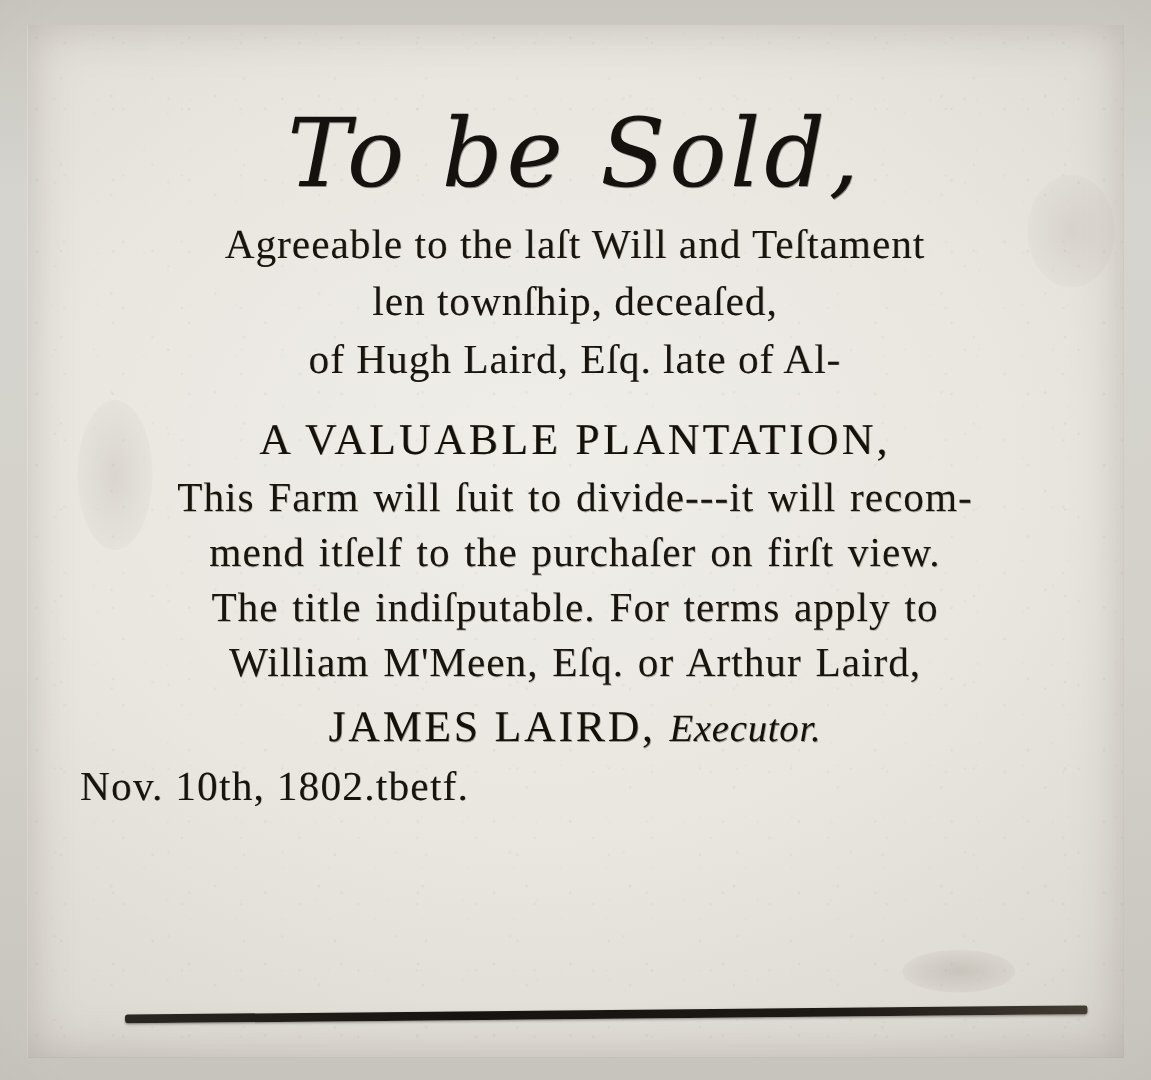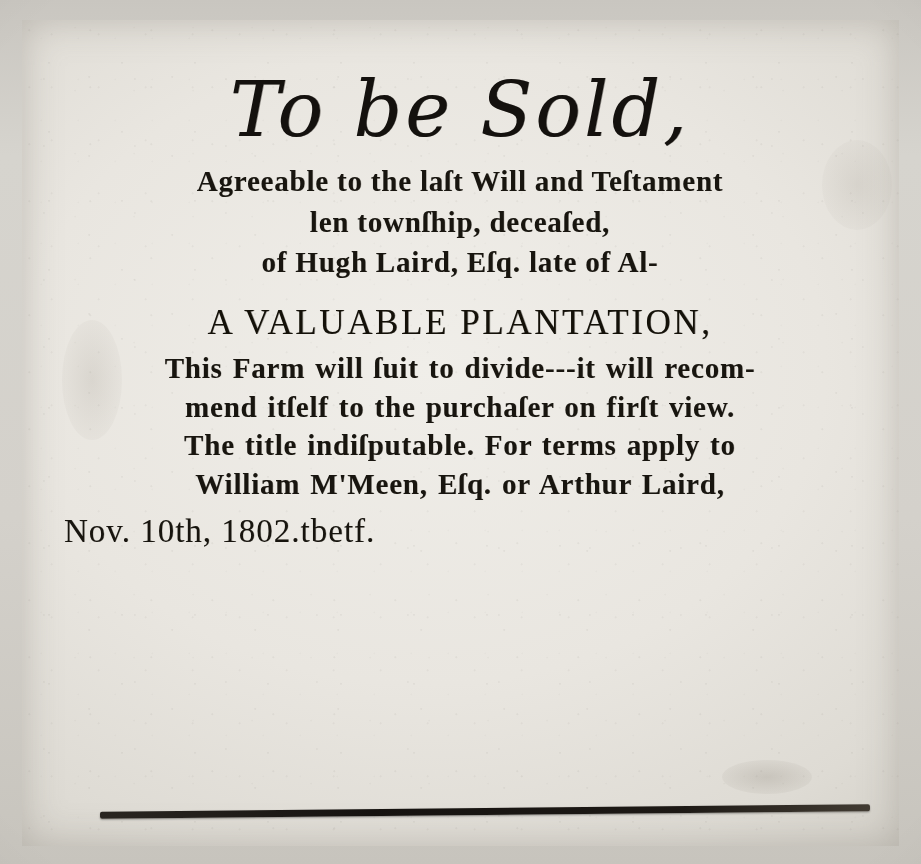--- a/index.html
+++ b/index.html
@@ -58,47 +58,46 @@
       radial-gradient(circle at 24% 88%, rgba(90,85,78,0.14) 0.6px, transparent 1.4px),
       radial-gradient(circle at 52% 45%, rgba(110,105,95,0.10) 0.5px, transparent 1.2px),
       radial-gradient(circle at 90% 12%, rgba(110,105,95,0.12) 0.5px, transparent 1.2px);
     background-size: 61px 57px, 73px 69px, 47px 53px, 83px 79px, 91px 67px, 37px 41px, 59px 63px;
     pointer-events: none;
   }
 
   #ad {
     position: absolute;
     left: 38px;
-    top: 34px;
+    top: 47px;
     width: 800px;
     text-align: center;
     color: #161310;
   }
 
   .headline {
     font-family: "DejaVu Serif", serif;
     font-style: italic;
     font-size: 76px;
     line-height: 1.0;
     letter-spacing: 3px;
     color: #14110e;
     text-shadow: 0.6px 0.4px 0 rgba(40,36,30,0.45);
     margin-bottom: 14px;
     padding-top: 18px;
   }
 
   .body-line {
     font-family: "Liberation Serif", serif;
-    font-size: 29px;
+    font-size: 33px;
     line-height: 1.33;
     letter-spacing: 0.8px;
     color: #18150f;
     text-shadow: 0.5px 0.3px 0 rgba(50,45,38,0.30);
     white-space: nowrap;
-    font-weight: bold;
   }
 
   .block-sub { margin-top: 2px; }
 
   .caps-line {
     font-family: "Liberation Serif", serif;
     font-size: 35px;
     letter-spacing: 2.6px;
     line-height: 1.3;
     color: #141109;
@@ -181,20 +180,24 @@
       <div class="body-line block-sub">len townſhip, deceaſed,</div>
       <div class="body-line block-sub">of Hugh Laird, Eſq. late of Al-</div>
 
       <div class="caps-line">A VALUABLE PLANTATION,</div>
 
       <div class="body-line justified">This Farm will ſuit to divide---it will recom-</div>
       <div class="body-line justified">mend itſelf to the purchaſer on firſt  view.</div>
       <div class="body-line justified">The title indiſputable.   For terms apply to</div>
       <div class="body-line justified">William M'Meen, Eſq. or Arthur Laird,</div>
 
+      <div class="signature-line">
+        <span>JAMES LAIRD,</span>
+        <span class="exec">Executor.</span>
+      </div>
 
       <div class="footer-row">
         <span>Nov. 10th, 1802.</span>
         <span>tbetf.</span>
       </div>
     </div>
 
     <div id="rule"></div>
   </div>
 </div>

